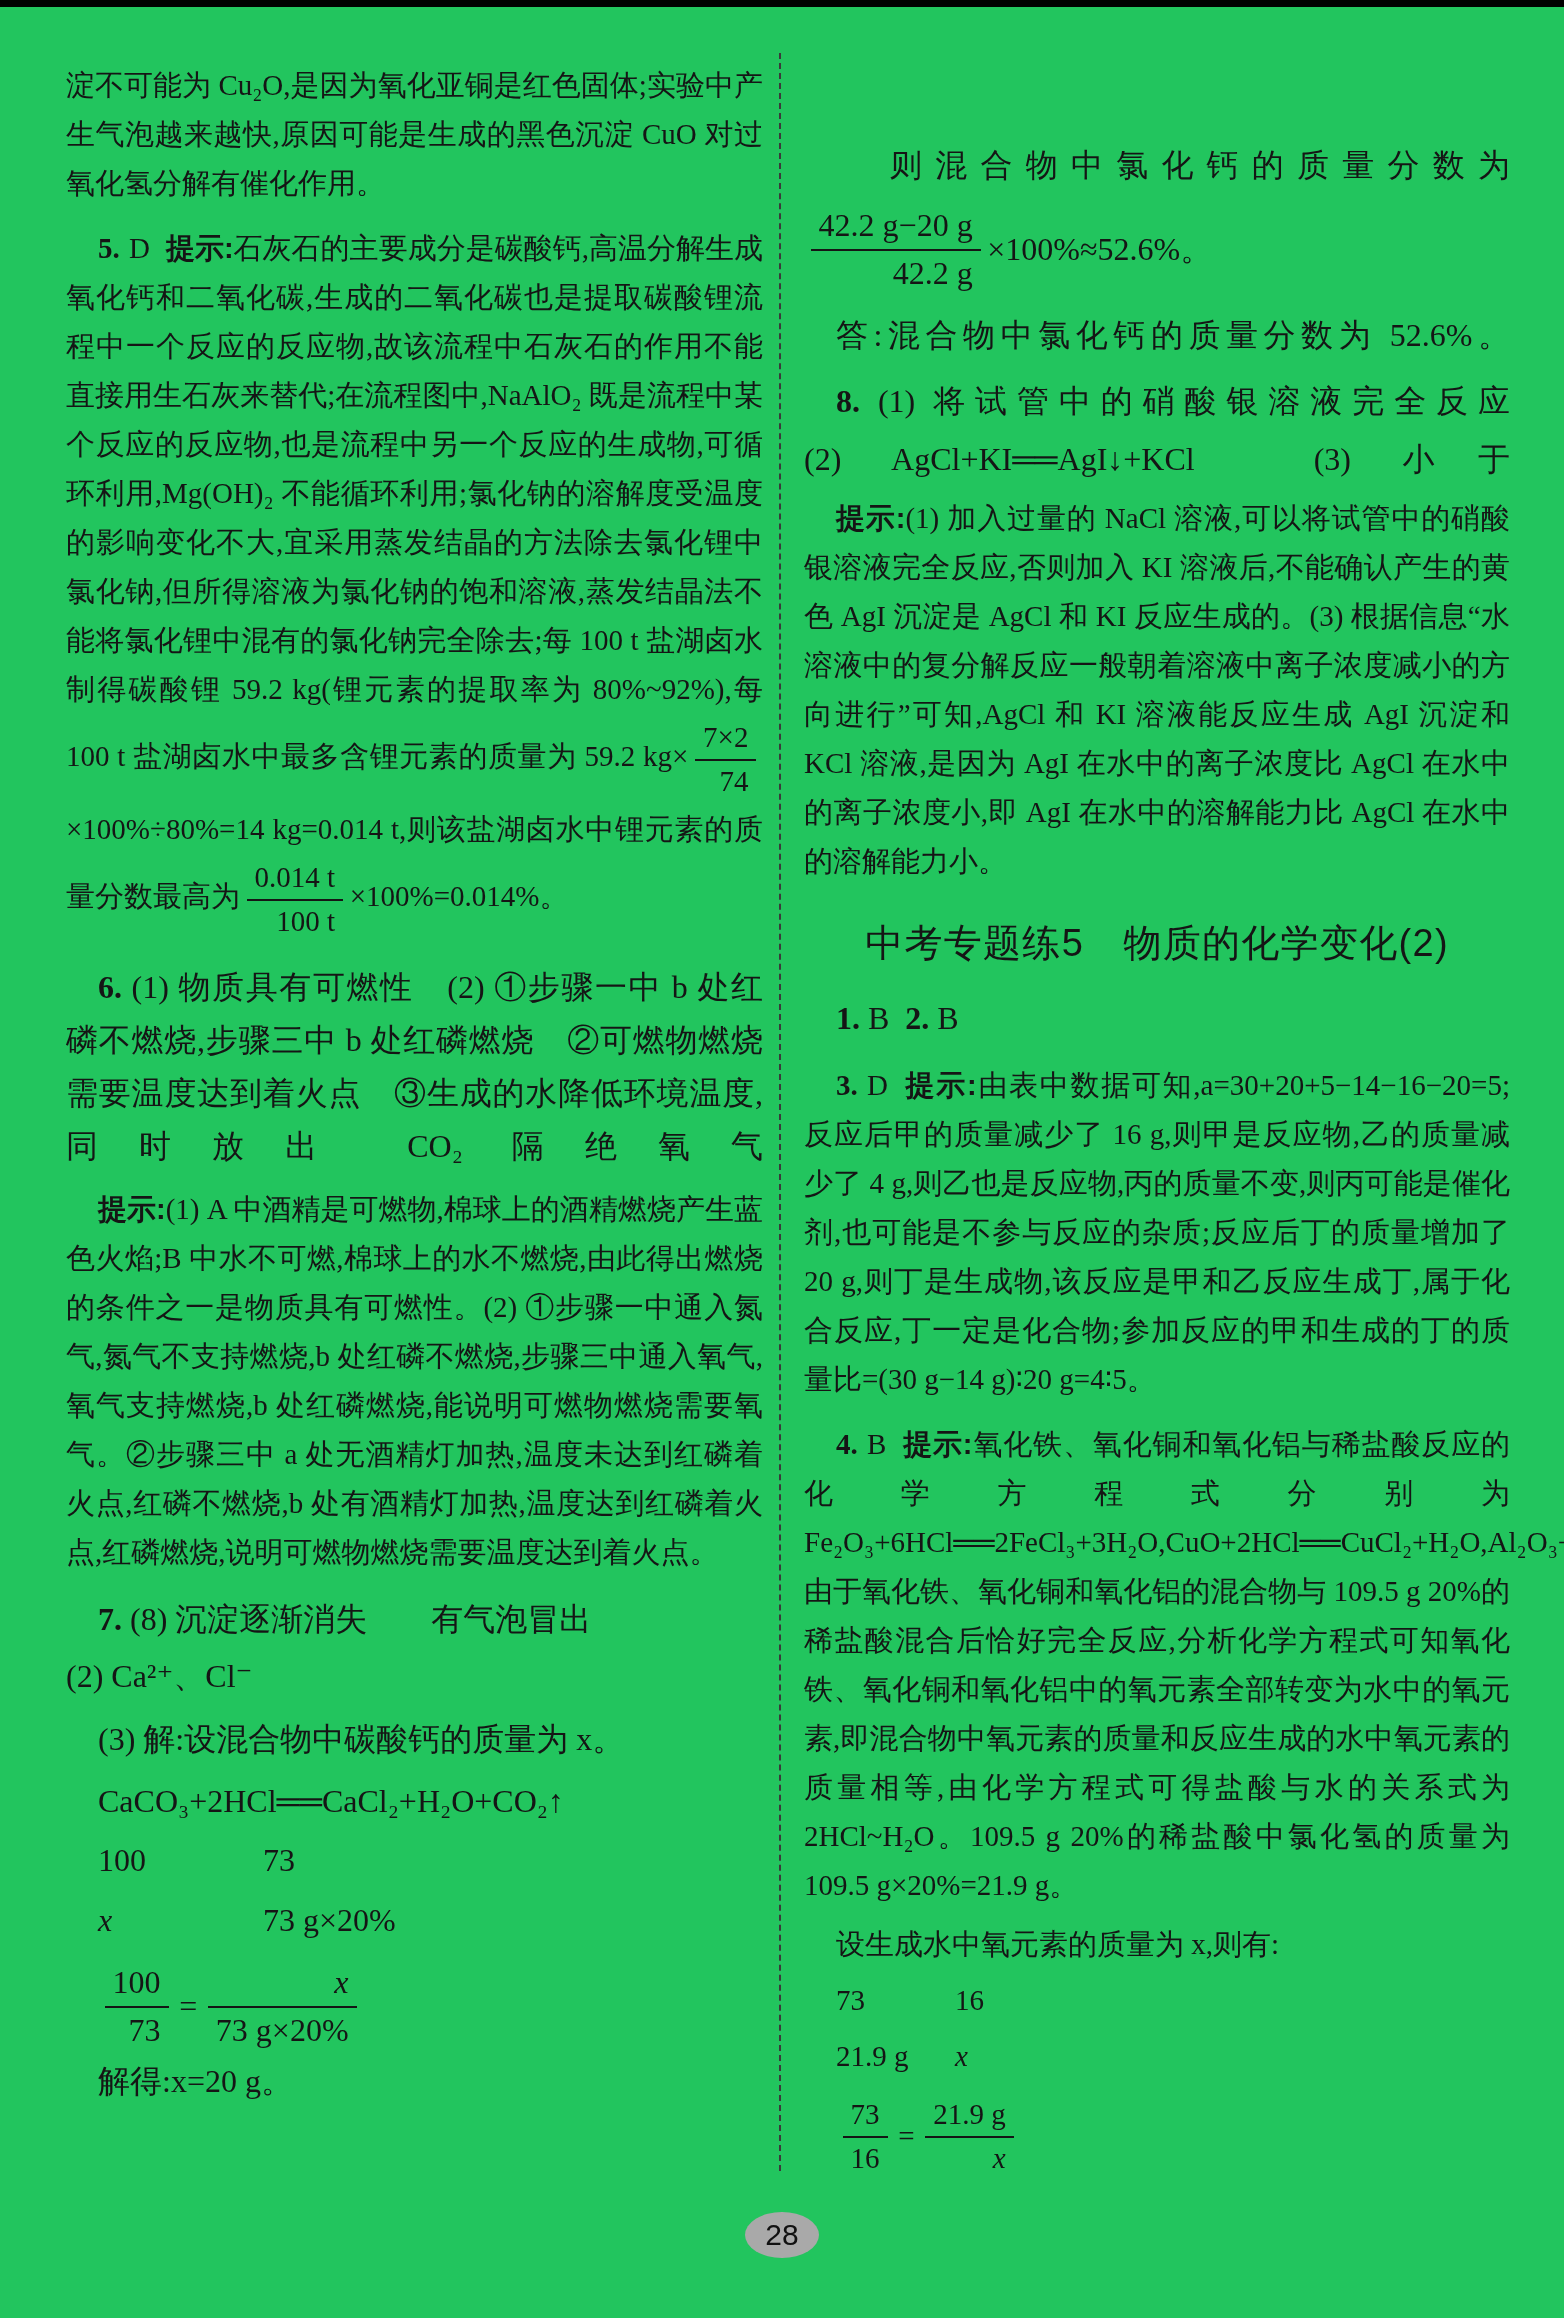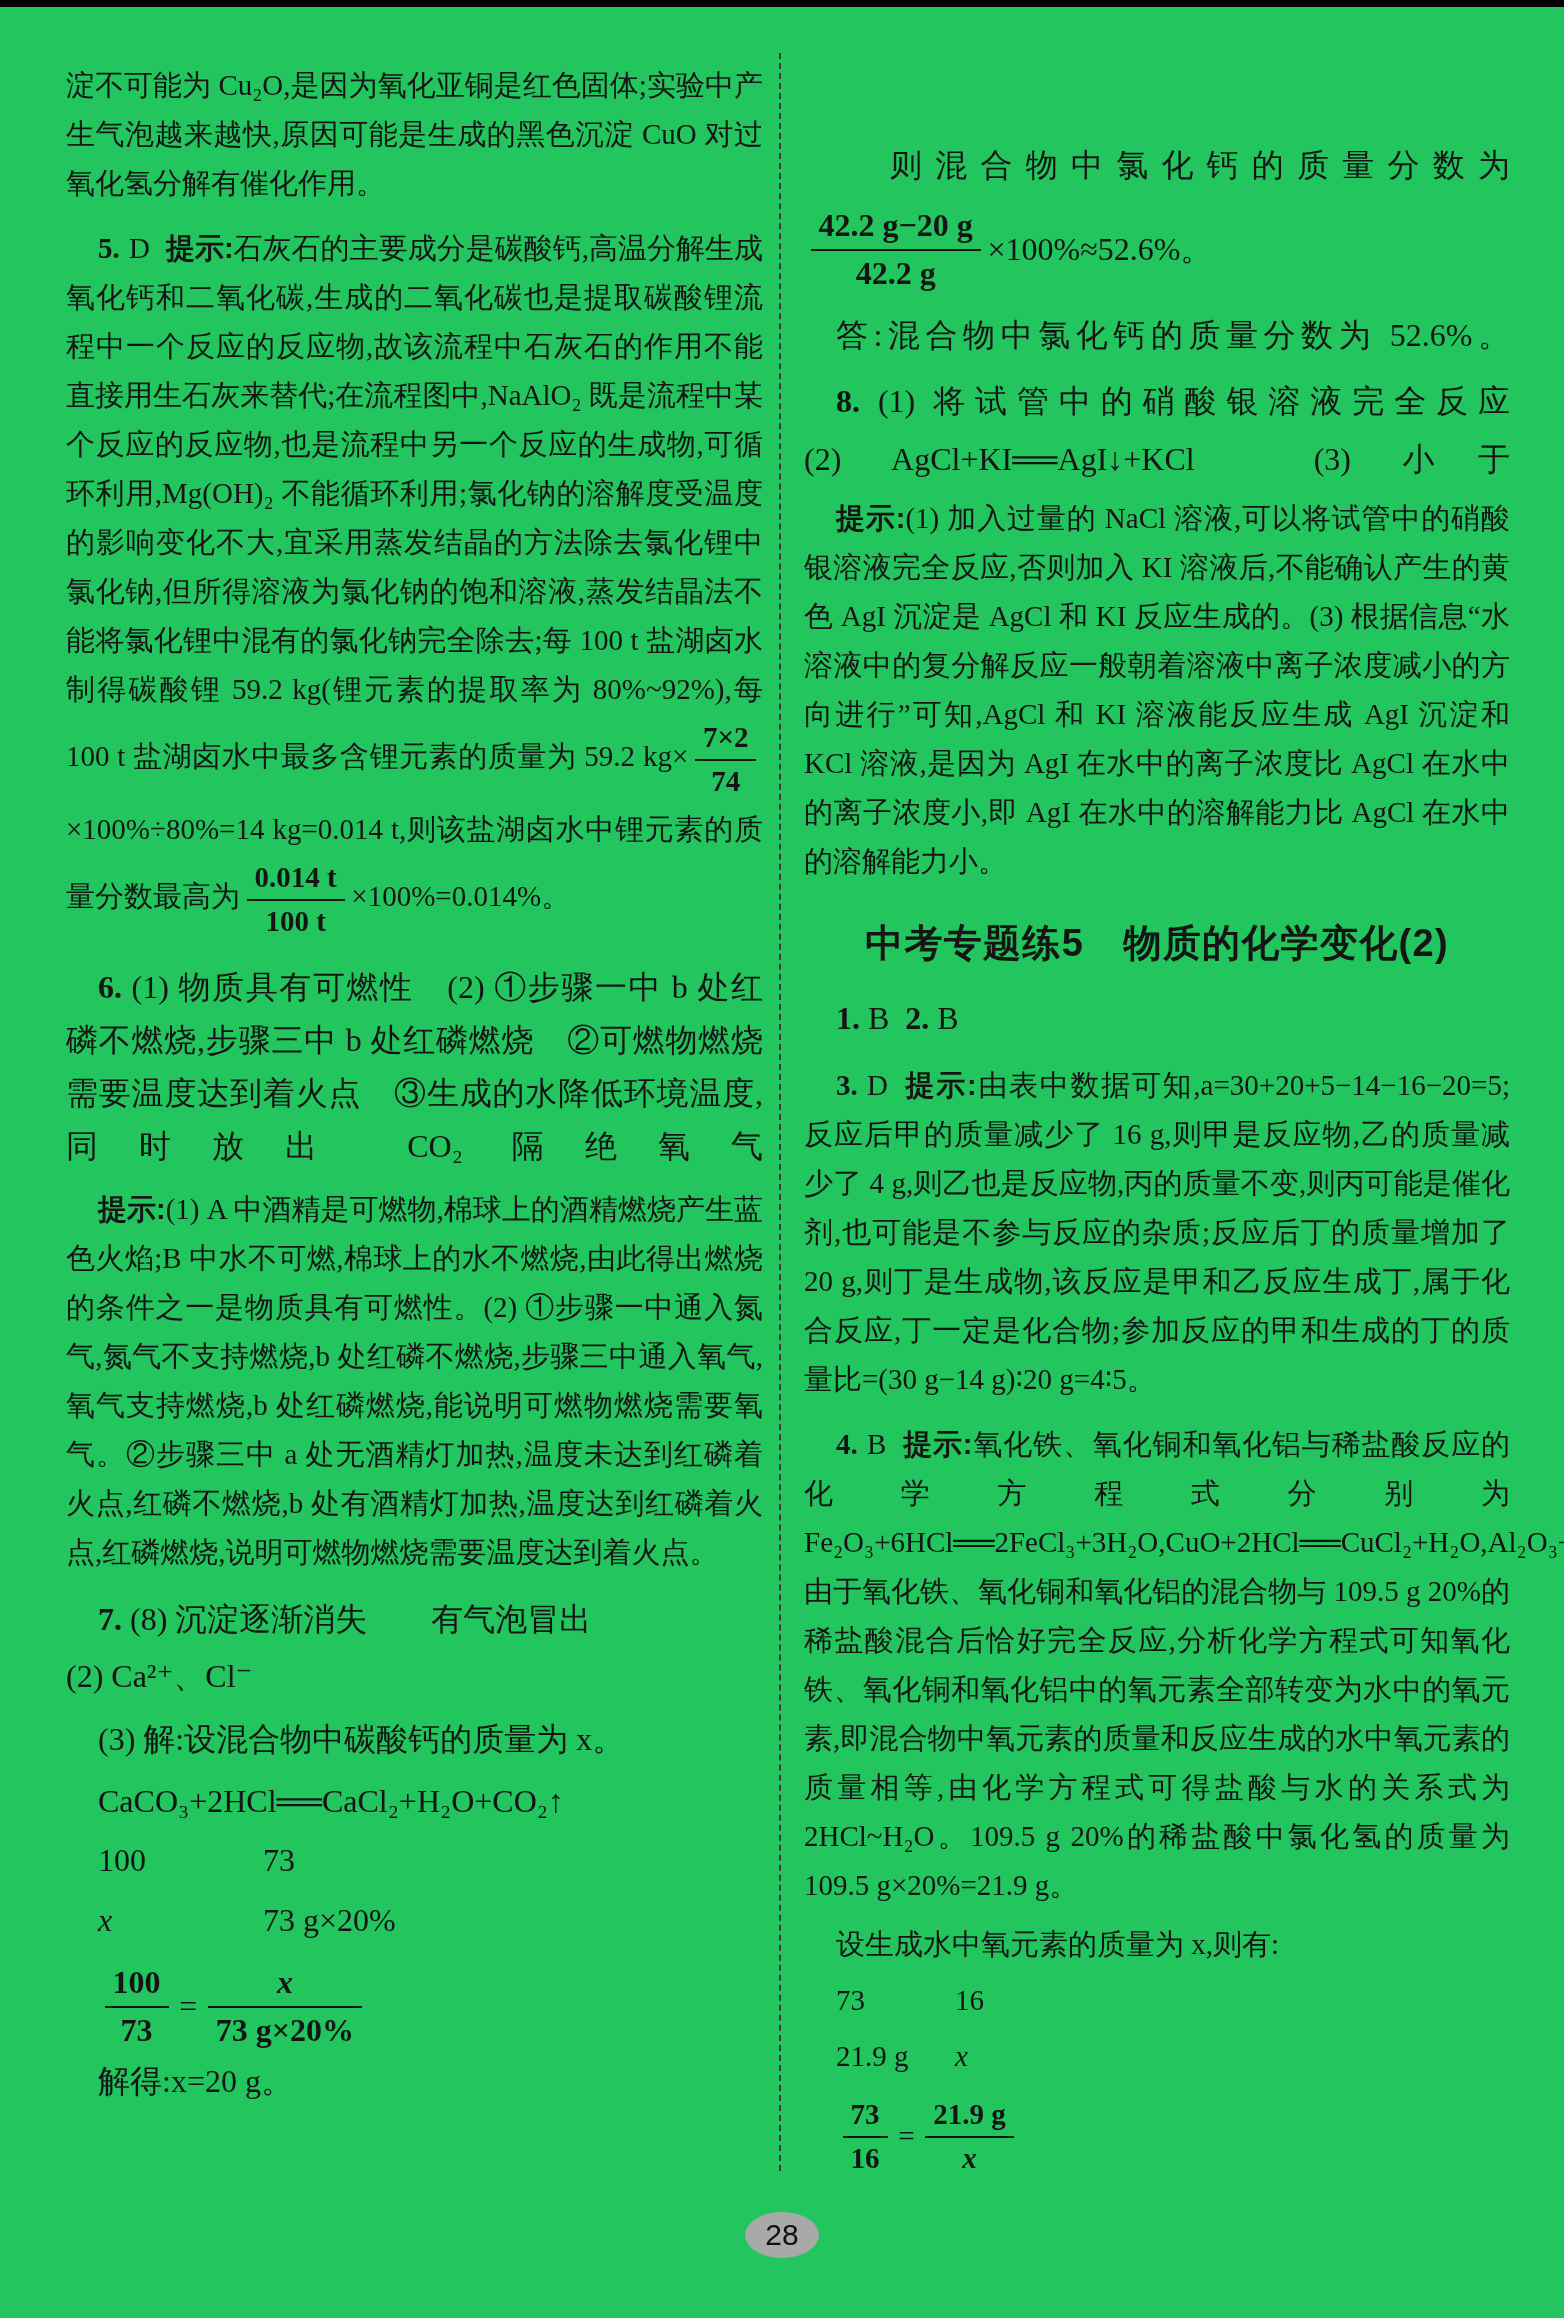--- a/index.html
+++ b/index.html
@@ -18,37 +18,37 @@
   .hint{font-size:29px;line-height:49px;text-align:justify;}
   .ansl{font-size:32px;line-height:53px;text-align:justify;}
   .ind1{text-indent:32px;}
   .pad1{padding-left:32px;}
   .jlast{text-align-last:justify;}
   .b{font-weight:bold;}
   .hei{font-family:"Liberation Sans","DejaVu Sans",sans-serif;font-weight:bold;}
   .ansletter{margin:0 16px 0 9.2px;}
   .it{font-style:italic;}
 
-  .frac{display:inline-block;vertical-align:middle;text-align:center;line-height:1.15;margin:5.3px 6.6px;text-indent:0;font-weight:bold;}
+  .frac{display:inline-block;vertical-align:middle;text-align:right;line-height:1.15;margin:5.3px 6.6px;text-indent:0;}
   .frac .fn{display:block;border-bottom:2.6px solid #151515;padding:1.3px 8px 5.3px;}
   .frac .fd{display:block;padding:4px 8px 1.3px;}
 
   .calc-row{display:flex;align-items:center;margin-top:8px;}
   .prop-row{display:flex;align-items:center;}
   .prop-eq{margin:0 4px;}
 
   .ratio-row .c1{display:inline-block;}
   .col-left  .ratio-row .c1{width:165px;}
   .col-right .ratio-row .c1{width:119px;}
 
   .m-item{margin-top:16px;}
   .eqline{margin-top:9.2px;}
   .ratio-row{margin-top:6.6px;}
   .heading{
-    font-family:"Liberation Sans","DejaVu Sans",sans-serif;font-weight:bold;
+    font-family:"Liberation Sans","DejaVu Sans",sans-serif;font-weight:normal;
     font-size:38px;line-height:46px;text-align:center;margin:34px 0 26px;
     letter-spacing:1.3px;
   }
   .cont-first{margin-top:78px;padding-left:86px;}
   .footer-page{
     position:absolute;left:745px;top:2194px;width:74px;height:46px;
     background:#a9a9a9;border-radius:50%;
     display:flex;align-items:center;justify-content:center;
     font-family:"Liberation Sans","DejaVu Sans",sans-serif;font-size:30px;color:#111;margin-top:18px;
   }

